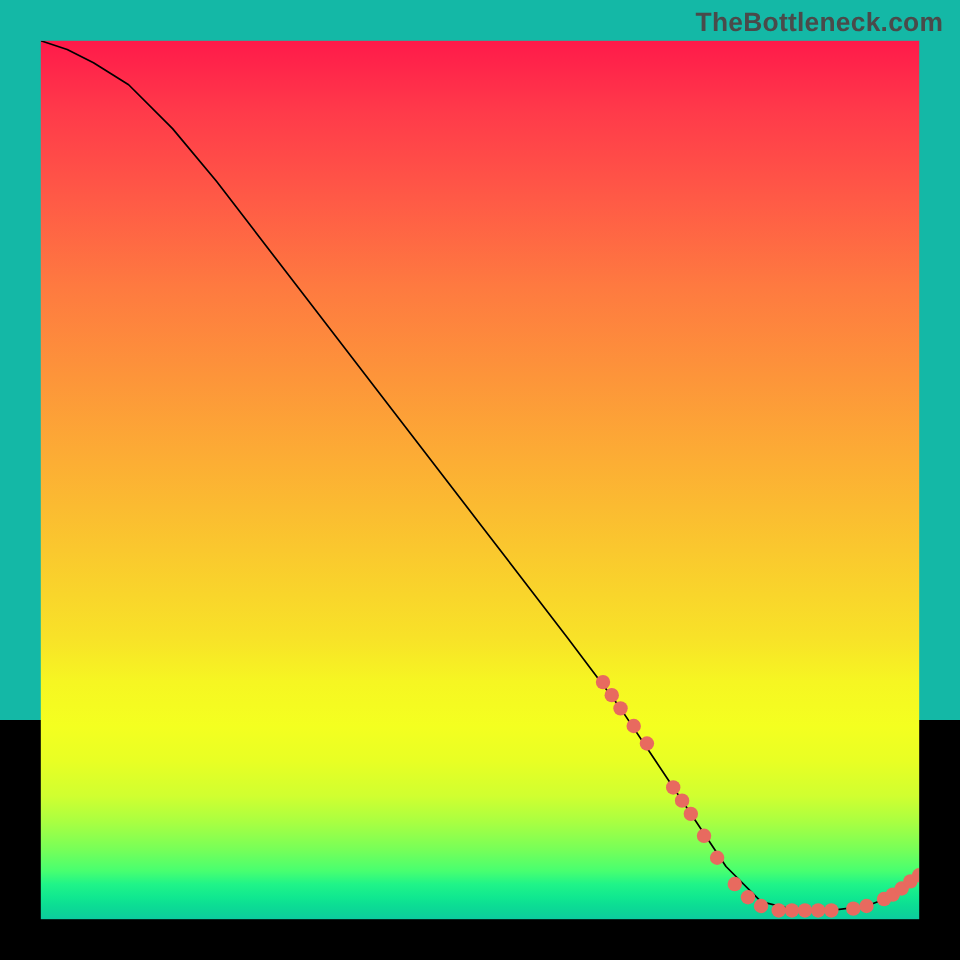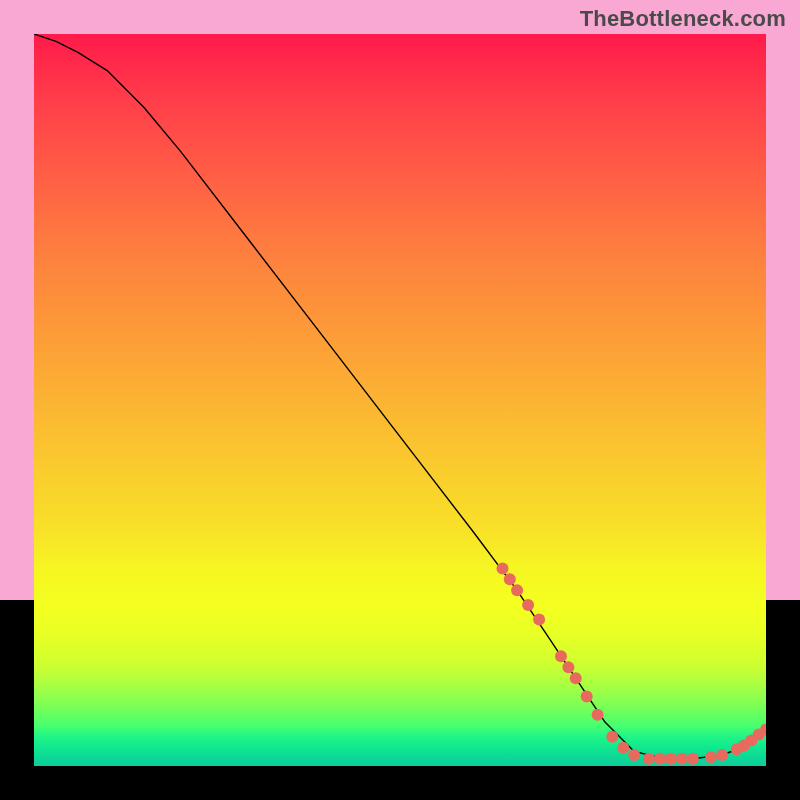--- a/index.html
+++ b/index.html
@@ -8,21 +8,21 @@
     width: 800px;
     height: 800px;
     background: #000;
     overflow: hidden;
     font-family: Arial, Helvetica, sans-serif;
   }
   .stage {
     position: relative;
     width: 800px;
     height: 600px;
-    background: #f9a8d4;
+    background: #14b8a6;
   }
   .watermark {
     position: absolute;
     top: 6px;
     right: 14px;
     color: #4a4a4a;
     font-size: 22px;
     font-weight: 600;
     letter-spacing: 0.2px;
     z-index: 10;

